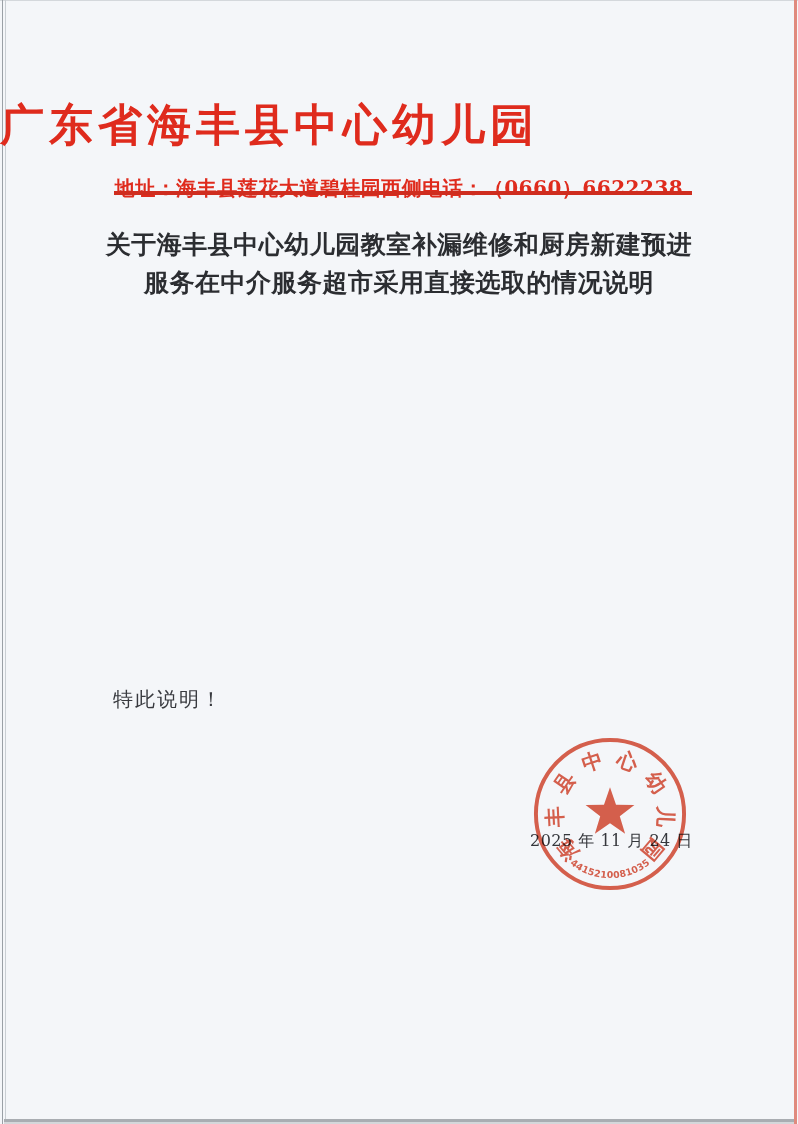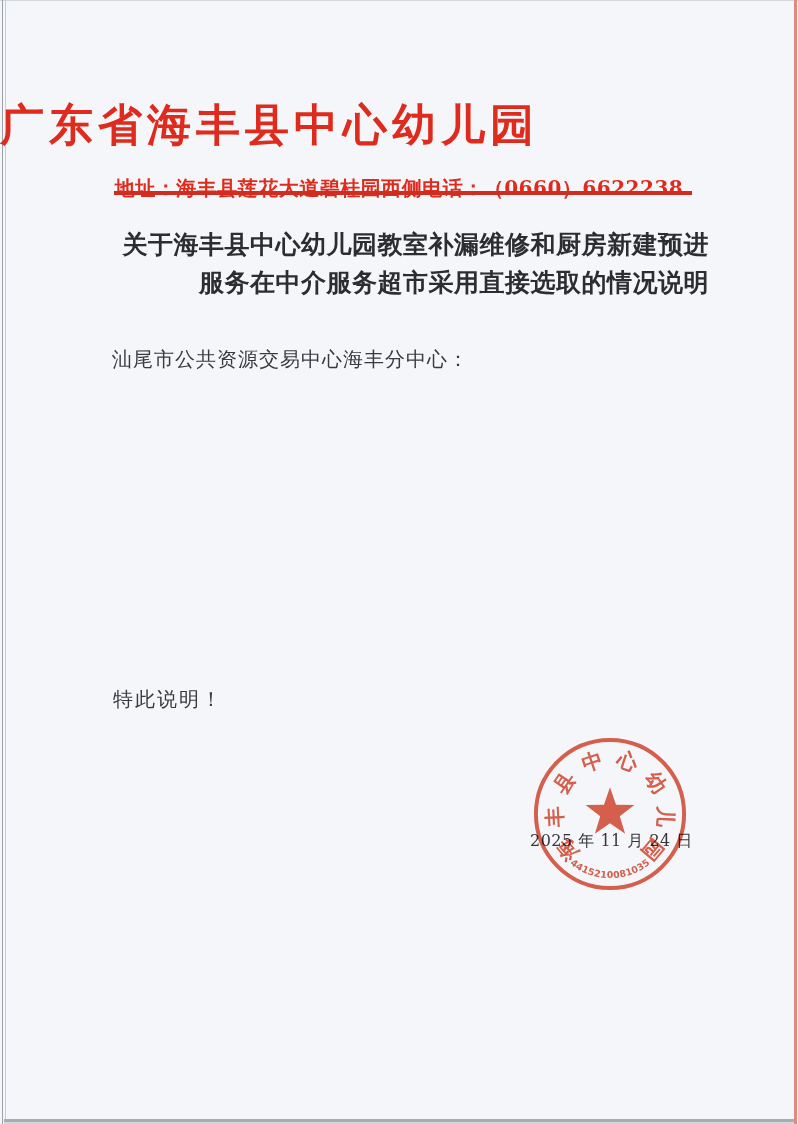--- a/index.html
+++ b/index.html
@@ -52,21 +52,21 @@
     margin-top:13px;
   }
   .header-divider{
     position:absolute;left:114px;top:191px;width:578px;height:4px;
     background:#cf2d1f;
   }
 
   
   .doc-title{
     position:absolute;left:89px;top:226px;width:620px;
-    text-align:right;
+    text-align:center;
     font-size:25px;font-weight:bold;
     line-height:38px;
     letter-spacing:0.5px;
     color:#2b2d31;
   }
 
   
   .salutation{
     position:absolute;left:112px;top:346px;width:600px;
     font-size:20px;color:#383a3f;
@@ -131,21 +131,20 @@
 
   <div class="org-name">广东省海丰县中心幼儿园</div>
   <div class="address-line">地址：海丰县莲花大道碧桂园西侧电话：（0660）6622238</div>
   <div class="header-divider"></div>
 
   <div class="doc-title">
     <div>关于海丰县中心幼儿园教室补漏维修和厨房新建预进</div>
     <div>服务在中介服务超市采用直接选取的情况说明</div>
   </div>
 
-  <div class="salutation">汕尾市公共资源交易中心海丰分中心：</div>
   <div class="closing-note">特此说明！</div>
 
   <div class="seal">
     <svg viewBox="0 0 160 160">
       <circle cx="80" cy="80" r="75" fill="none" stroke="#d8462f" stroke-width="4"></circle>
       <polygon fill="#d8462f" points="80,53 86.1,70.6 104.7,71 89.9,82.2 95.3,100 80,89.4 64.7,100 70.1,82.2 55.3,71 73.9,70.6"></polygon>
       <g class="ring-text">
           <text x="80" y="31" text-anchor="middle" transform="rotate(-130 80 80)" class="ring-char">海</text>
           <text x="80" y="31" text-anchor="middle" transform="rotate(-92.85714285714286 80 80)" class="ring-char">丰</text>
           <text x="80" y="31" text-anchor="middle" transform="rotate(-55.71428571428571 80 80)" class="ring-char">县</text>

